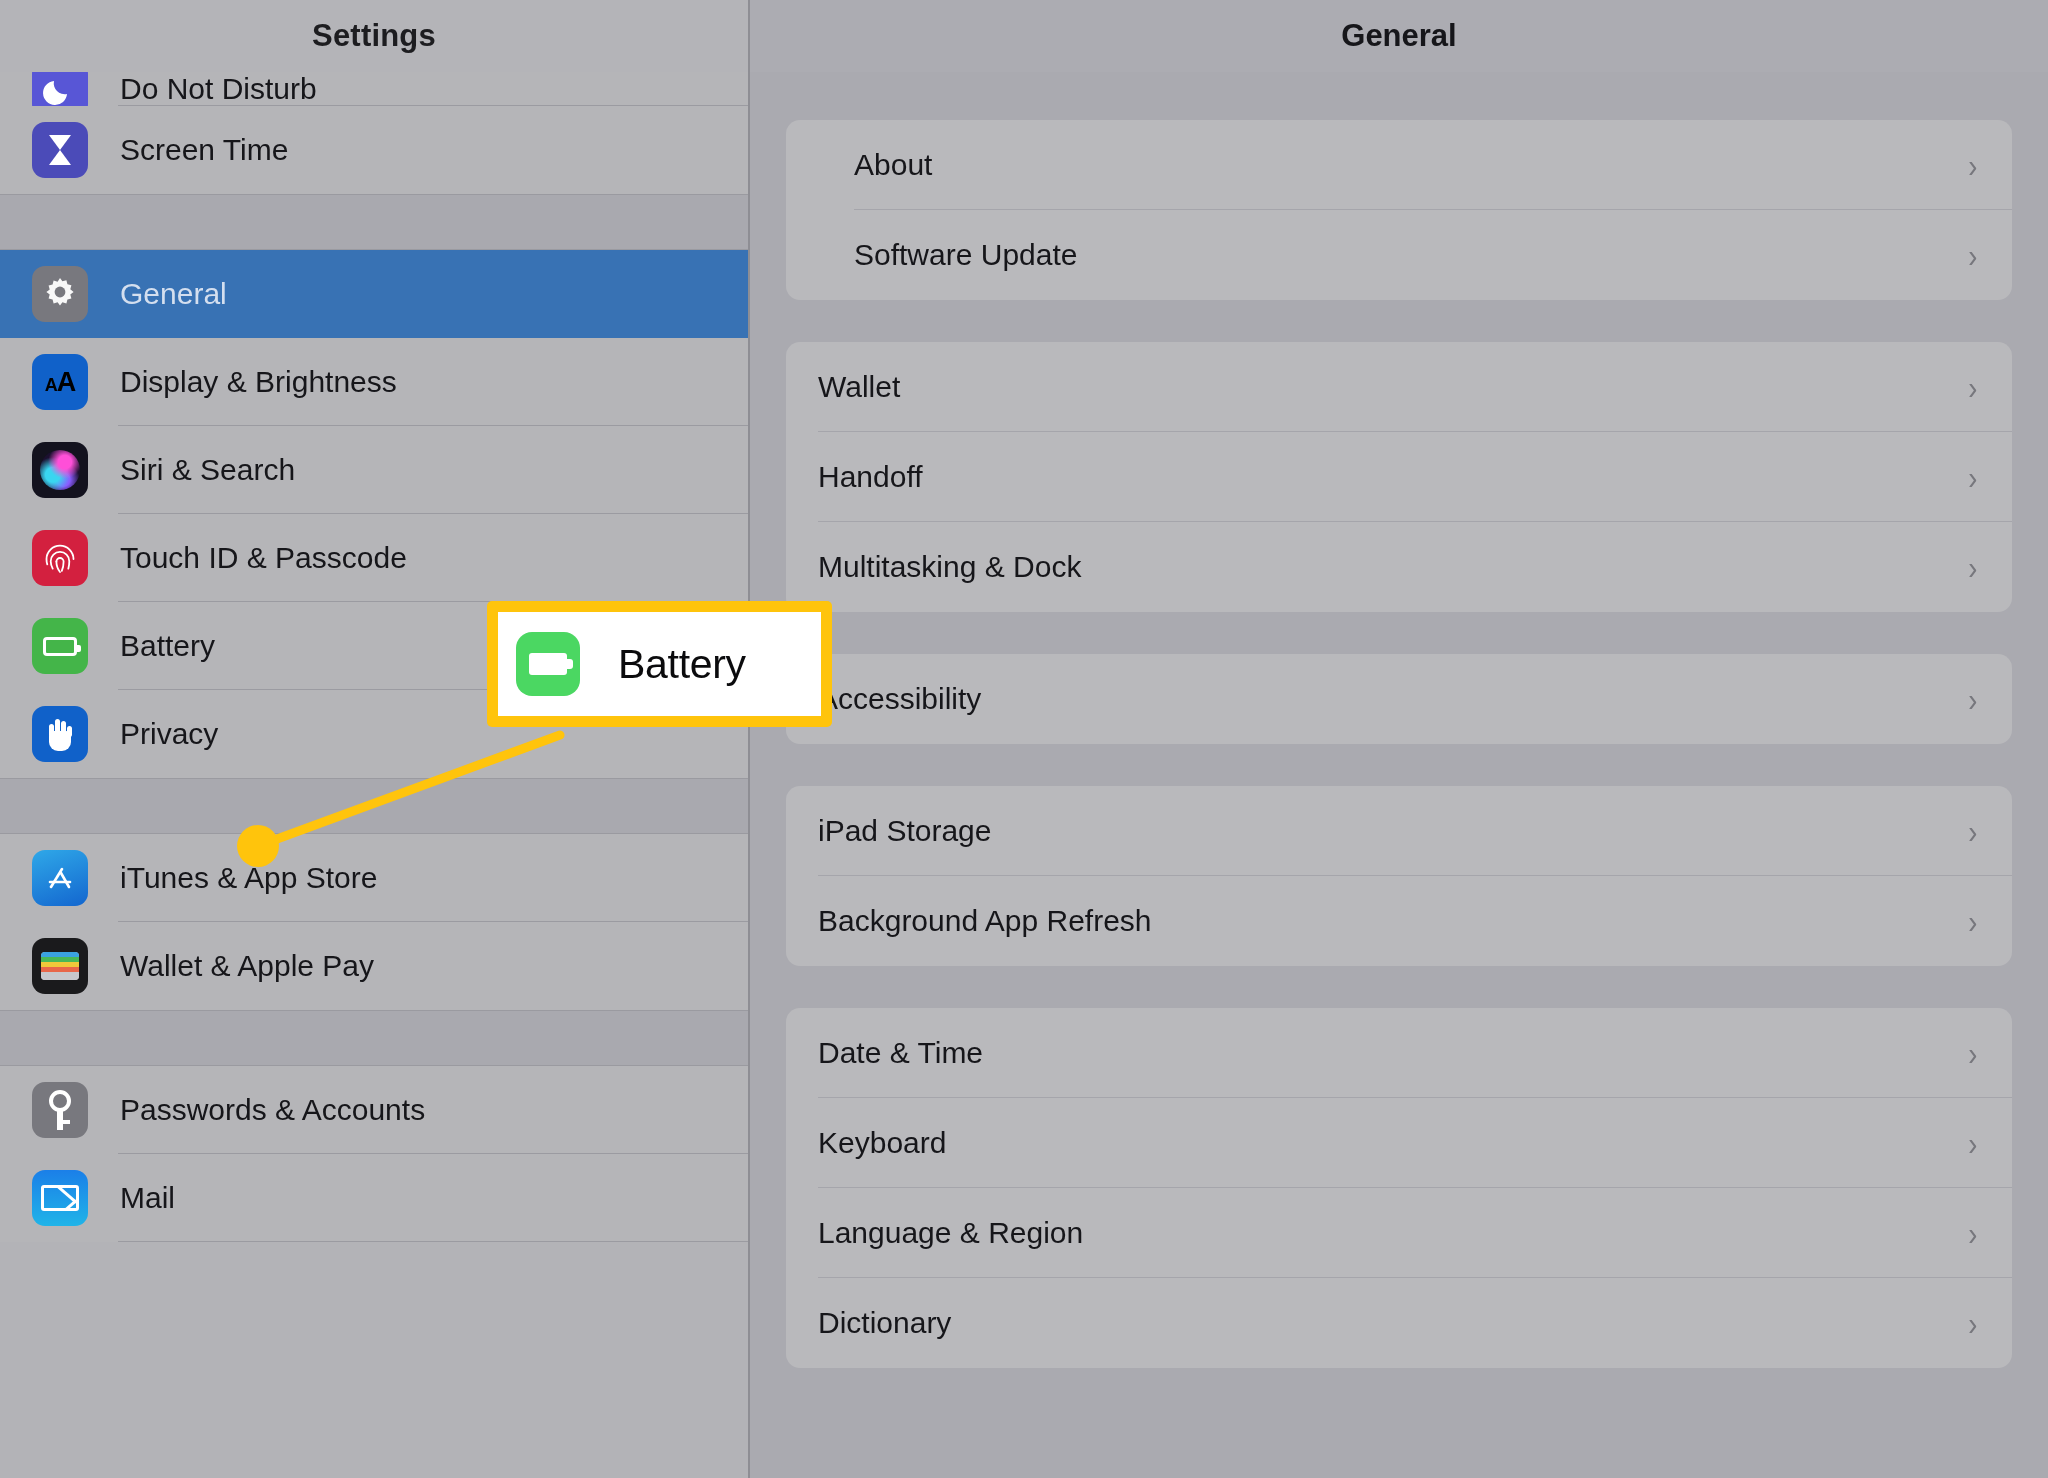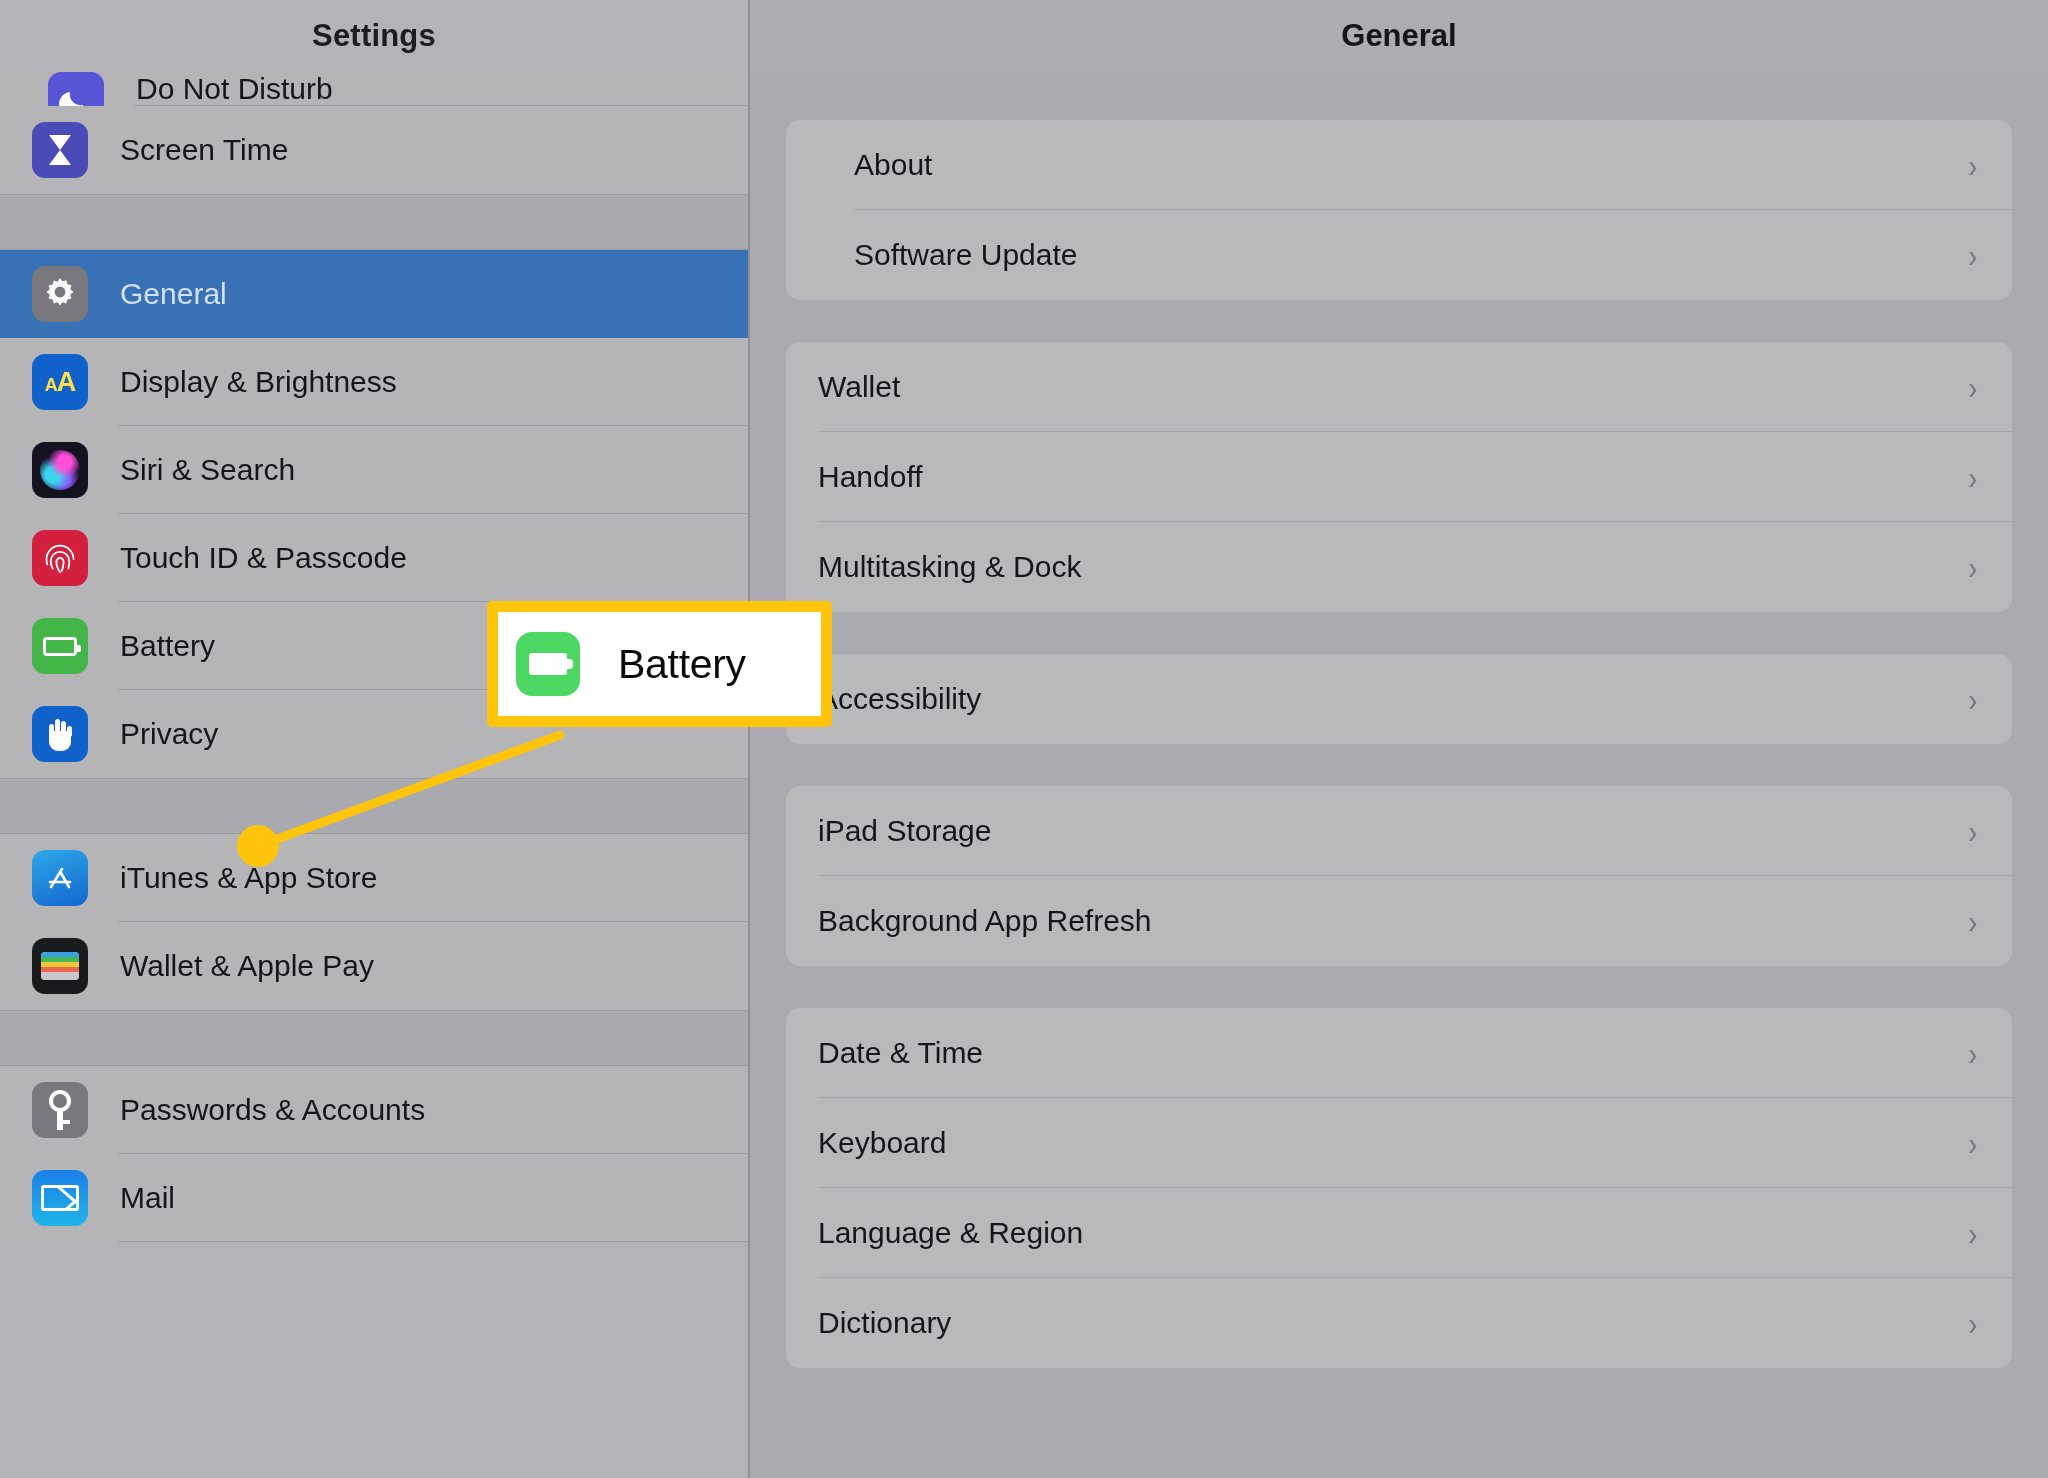--- a/index.html
+++ b/index.html
@@ -62,23 +62,22 @@
     position: relative;
     height: 88px;
     display: flex;
     align-items: center;
     padding-left: 32px;
     background: #b5b5b8;
   }
 
   .sb-row.clipped-top {
     height: 34px;
-    align-items: flex-start;
-    overflow: hidden;
-    margin-left: 16px;
+    align-items: center;
+    overflow: hidden;
   }
 
   .sb-row .sb-sep {
     position: absolute;
     left: 118px;
     right: 0;
     bottom: 0;
     height: 1.5px;
     background: #9b9ba1;
   }
@@ -130,21 +129,21 @@
     position: absolute; left: 0; width: 32px; height: 16px;
     border-radius: 8px; border: 2.4px solid #fff;
   }
   .cc .pill.t { top: 1px; }
   .cc .pill.b { top: 22px; }
   .cc .knob { position: absolute; width: 9px; height: 9px; border-radius: 50%; background: #fff; }
   .cc .knob.kt { top: 4.5px; left: 4px; }
   .cc .knob.kb { top: 25.5px; left: 18px; }
 
   
-  .aa { color: #fde047; font-weight: bold; letter-spacing: -1px; }
+  .aa { color: #000000; font-weight: bold; letter-spacing: -1px; }
   .aa .s1 { font-size: 18px; }
   .aa .s2 { font-size: 27px; }
 
   
   .batt {
     width: 34px; height: 19px; border: 3px solid #fff; border-radius: 4px;
     position: relative;
   }
   .batt:after {
     content: ""; position: absolute; right: -7px; top: 5px;

